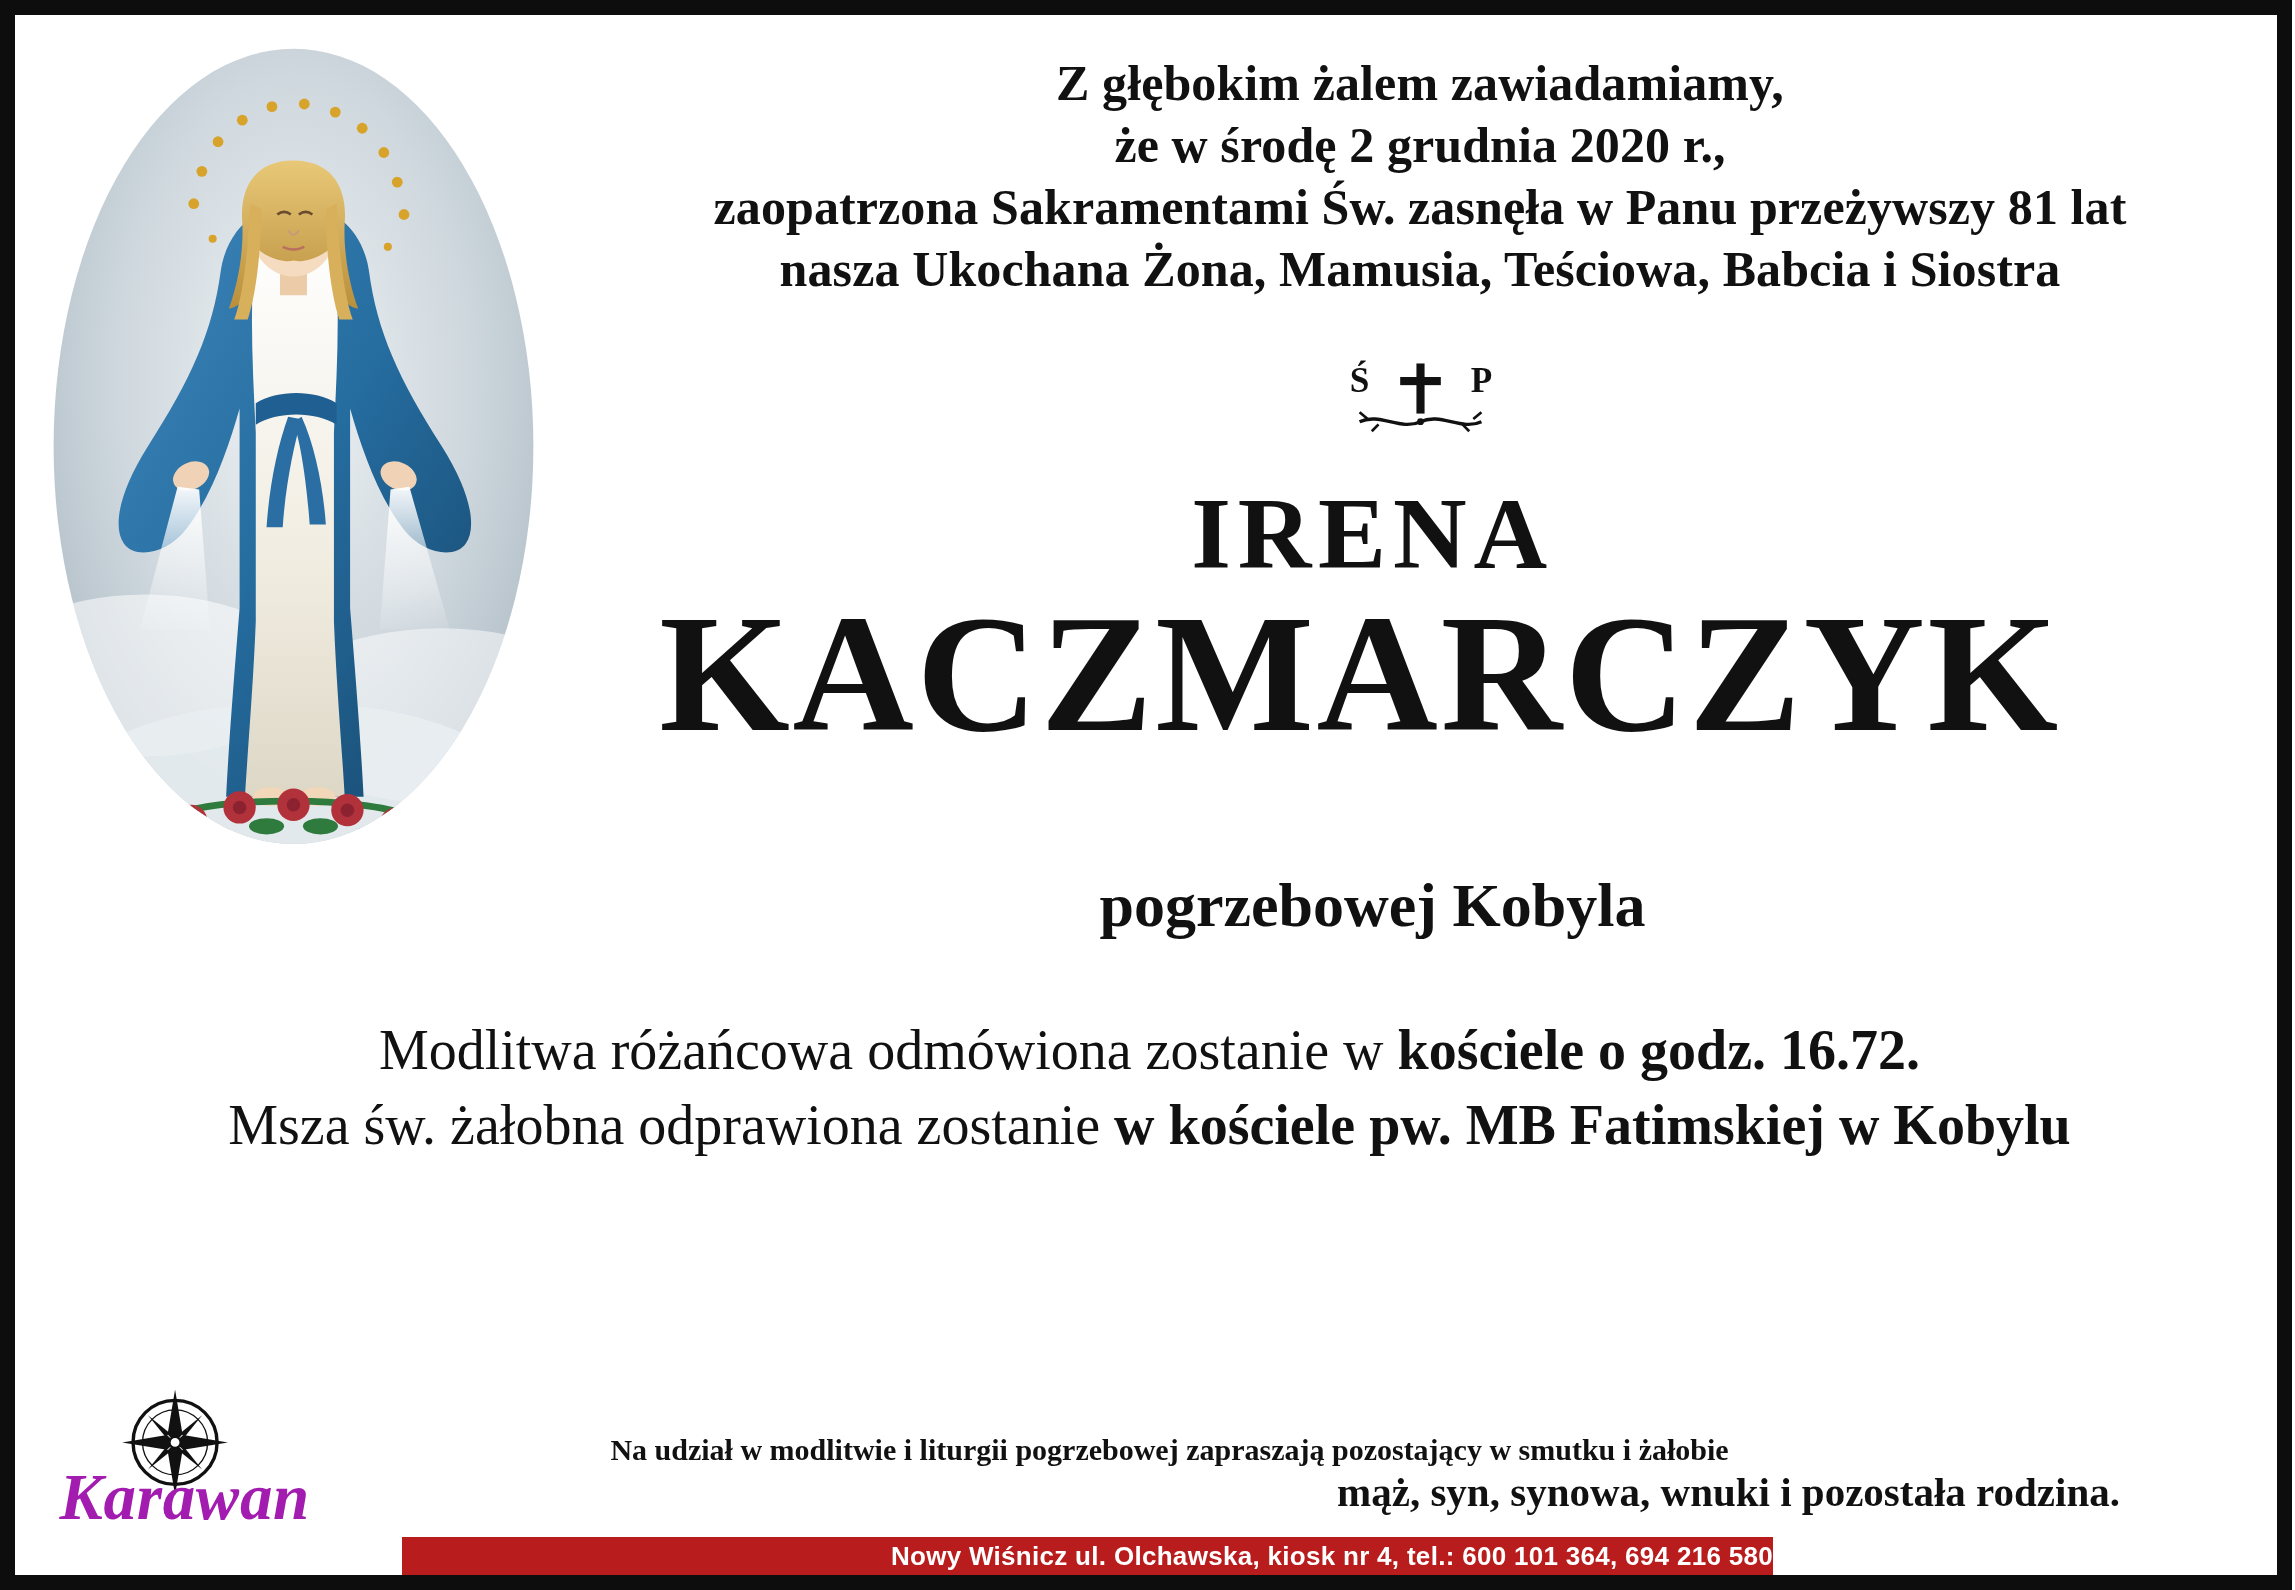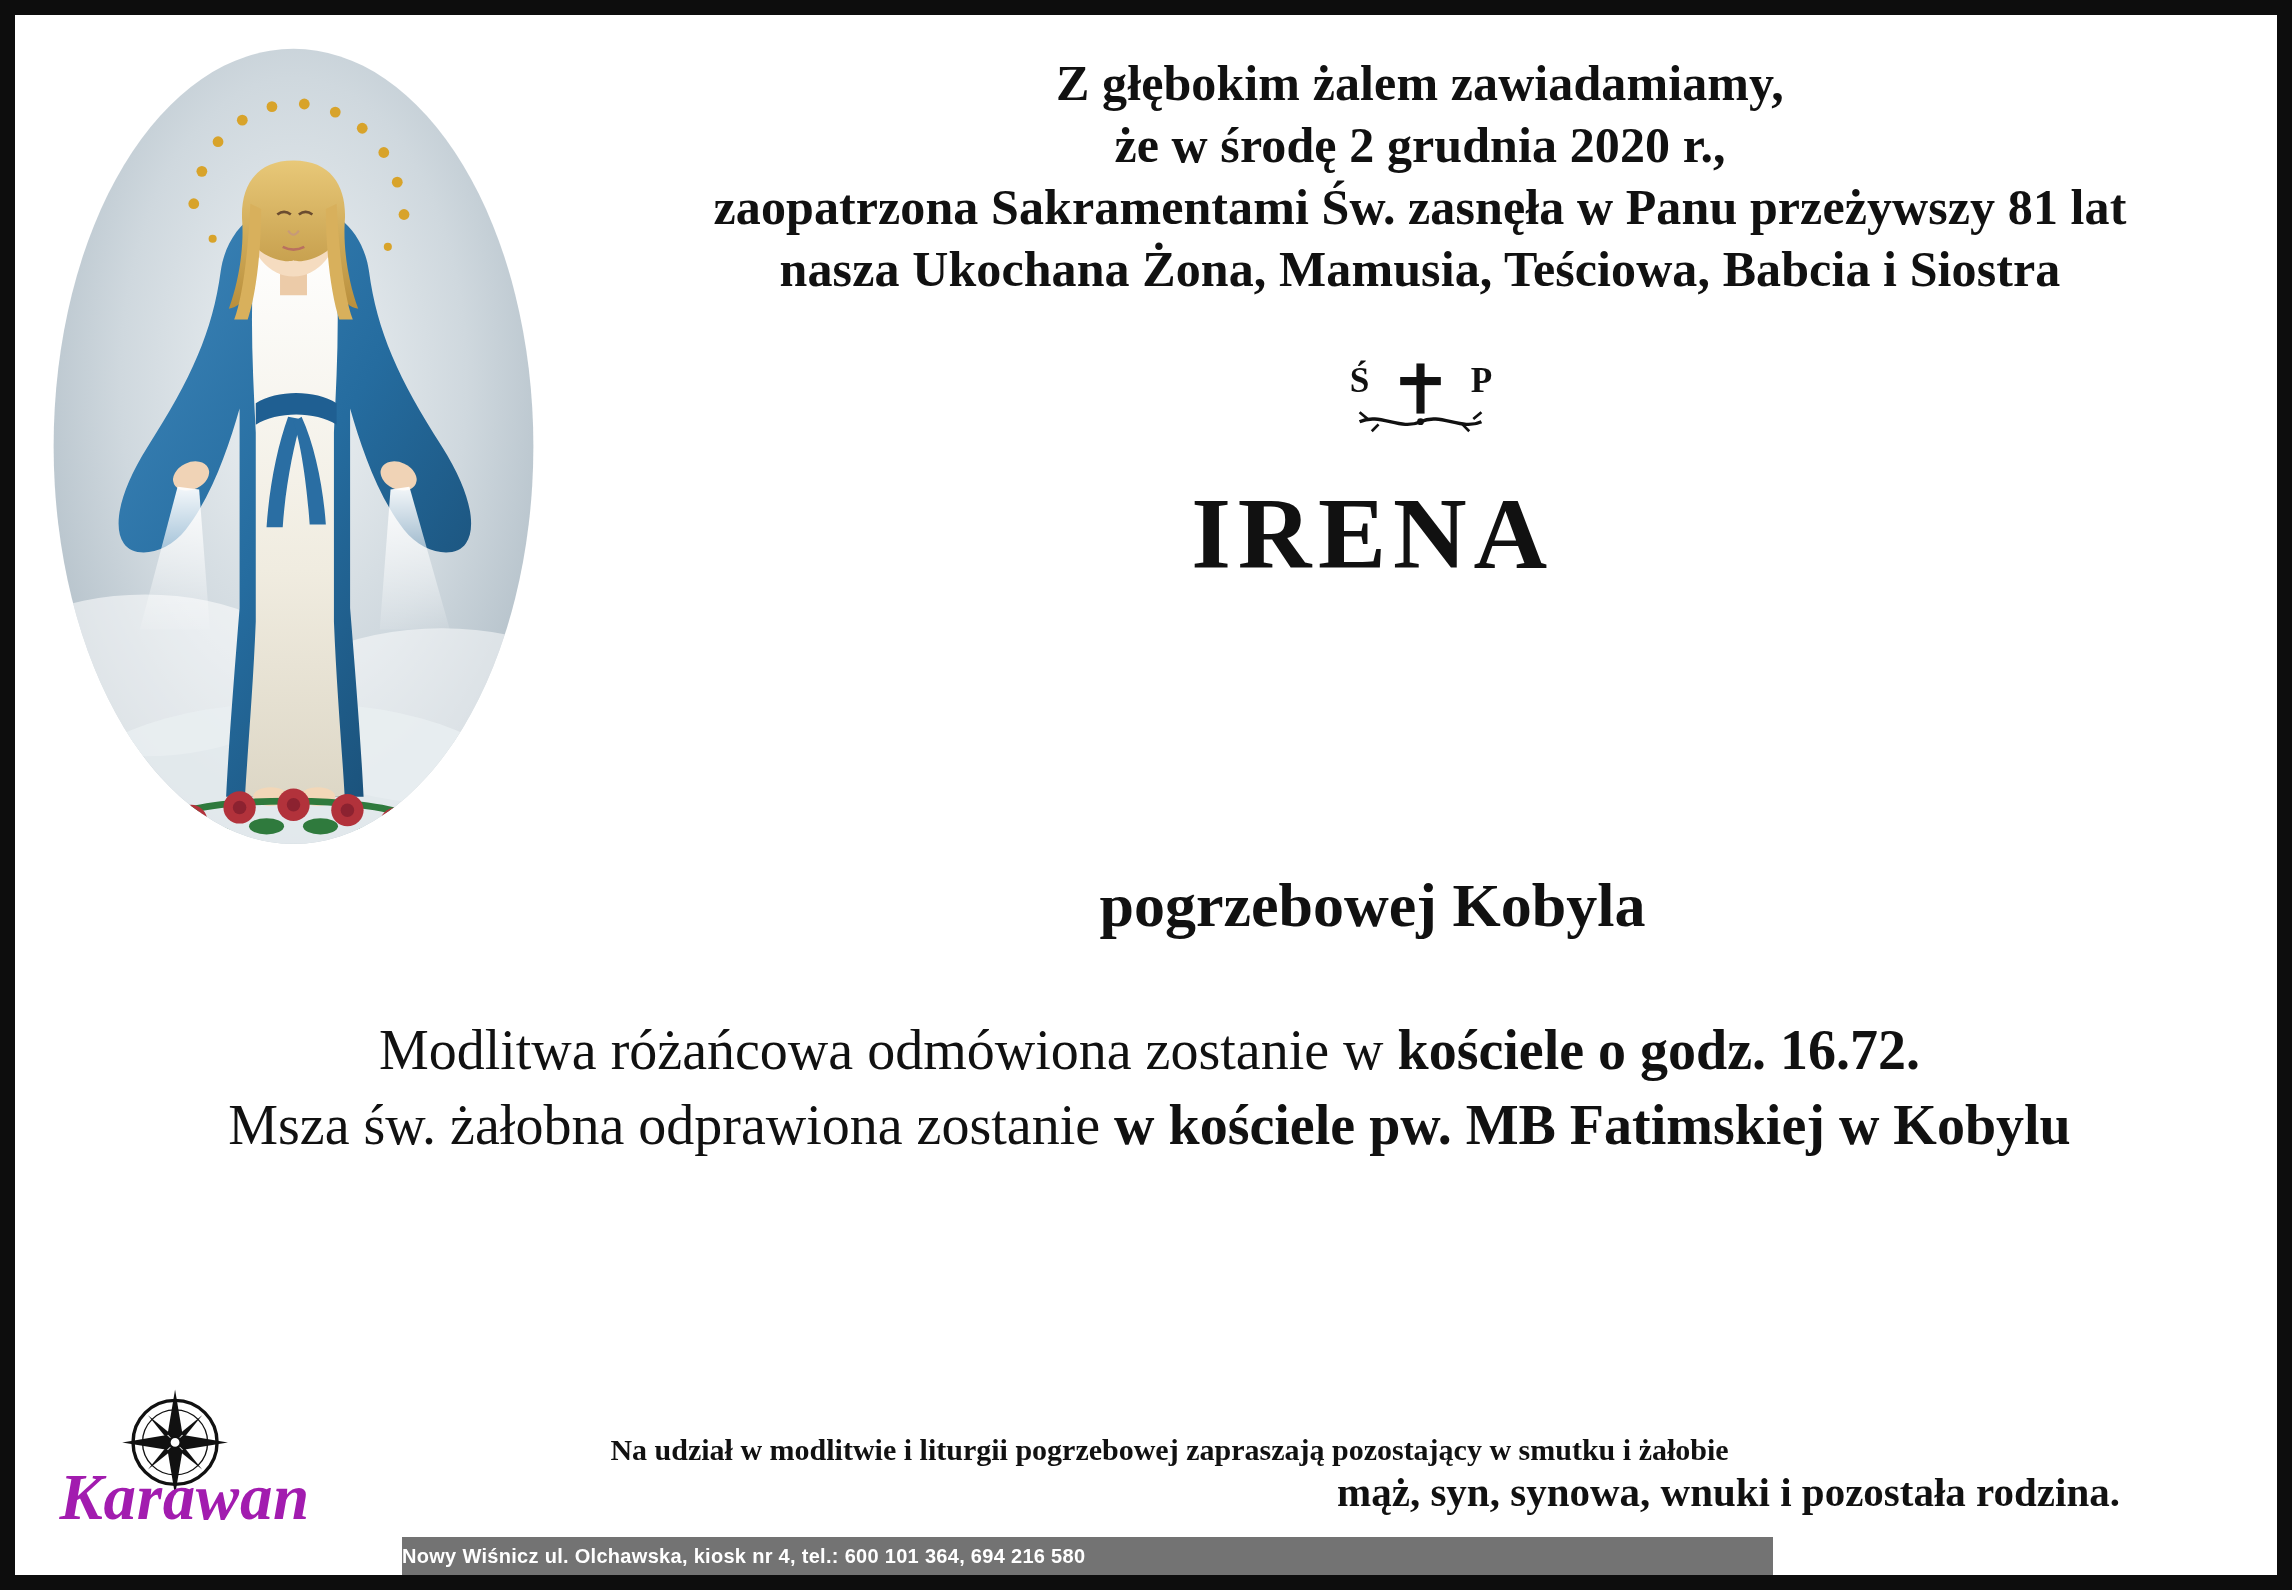--- a/index.html
+++ b/index.html
@@ -139,27 +139,27 @@
     line-height: 1.2;
   }
 
   
   .addressbar {
     position: absolute;
     left: 387px;
     bottom: 0px;
     width: 1371px;
     height: 38px;
-    background: #737373;
+    background: #b91c1c;
     color: #ffffff;
     font-family: "Liberation Sans", sans-serif;
-    font-size: 20px;
+    font-size: 26px;
     font-weight: bold;
     letter-spacing: 0.3px;
-    text-align: left;
+    text-align: right;
     line-height: 38px;
     white-space: nowrap;
   }
 
   
   .logo {
     position: absolute;
     left: 24px;
     bottom: 13.6px;
     width: 367px;
@@ -333,20 +333,21 @@
       <text x="220" y="56" font-family="Liberation Serif, serif" font-size="52" font-weight="bold" fill="#111111" text-anchor="middle">P</text>
       <rect x="124" y="14" width="12" height="74" fill="#111111"></rect>
       <rect x="100" y="34" width="60" height="12" fill="#111111"></rect>
       <path d="M40 100 C 70 86 100 114 130 100 C 160 86 190 114 220 100" stroke="#111111" stroke-width="5" fill="none"></path>
       <path d="M52 96 l -12 -10 M68 104 l -10 10 M192 104 l 10 10 M208 96 l 12 -10" stroke="#111111" stroke-width="4" fill="none"></path>
       <circle cx="130" cy="100" r="5" fill="#111111"></circle>
     </svg>
   </div>
 
   <div class="firstname">IRENA</div>
+  <div class="lastname">KACZMARCZYK</div>
   <div class="residence">pogrzebowej Kobyla</div>
 
   <div class="details">
     <span class="line">
       <span>Modlitwa różańcowa odmówiona zostanie w </span><b>kościele o godz. 16.72.</b>
     </span>
     <span class="line">
       <span>Msza św. żałobna odprawiona zostanie </span><b>w kościele pw. MB Fatimskiej w Kobylu</b>
     </span>
   </div>

